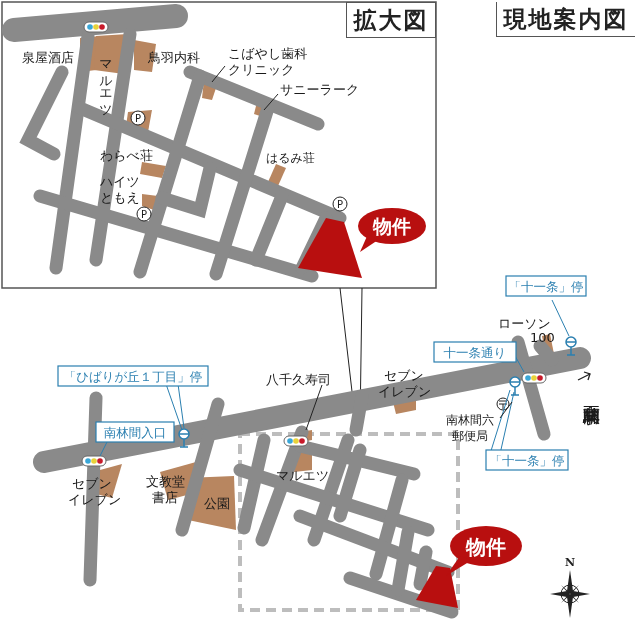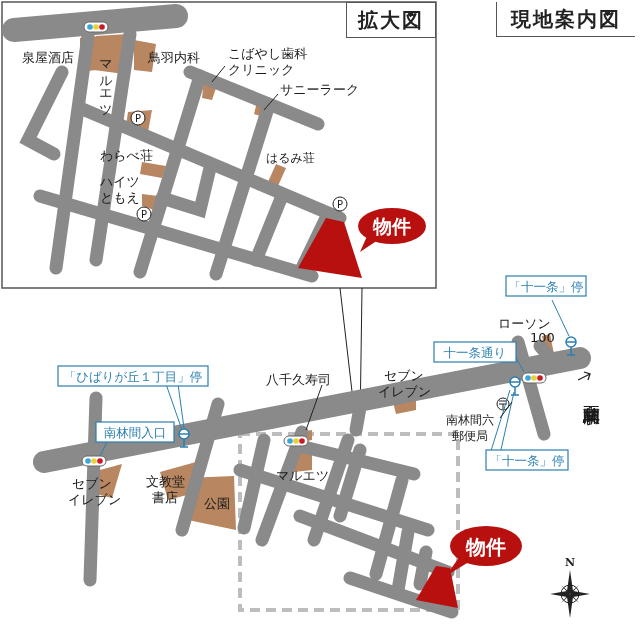--- a/index.html
+++ b/index.html
@@ -1,20 +1,20 @@
 <!DOCTYPE html>
 <html><head>
 <meta charset="utf-8">
 <style>
   html, body { margin:0; padding:0; background:#ffffff; }
   body { width:640px; height:640px; position:relative; overflow:hidden; font-family:"DejaVu Sans", sans-serif; }
   svg { position:absolute; left:0; top:0; }
   .lbl { font-family:"DejaVu Sans", sans-serif; fill:#1a1a1a; }
   .blue { fill:#2a7fb0; }
-  .title-box { position:absolute; background:#fff; border:1.5px solid #555; font-weight:bold; font-size:20px; color:#222; text-align:center; line-height:34px; letter-spacing:2px; font-family:"DejaVu Sans", sans-serif; }
+  .title-box { position:absolute; background:#fff; border:1.5px solid #555; font-weight:bold; font-size:23px; color:#222; text-align:center; line-height:34px; letter-spacing:2px; font-family:"DejaVu Sans", sans-serif; }
 </style>
 </head>
 <body>
 
 <svg width="640" height="640" viewBox="0 0 640 640" xmlns="http://www.w3.org/2000/svg">
 
   <g>
     <rect x="2" y="2" width="434" height="286" fill="#fff" stroke="#555" stroke-width="1.5"></rect>
 
     <g fill="#b88660">

